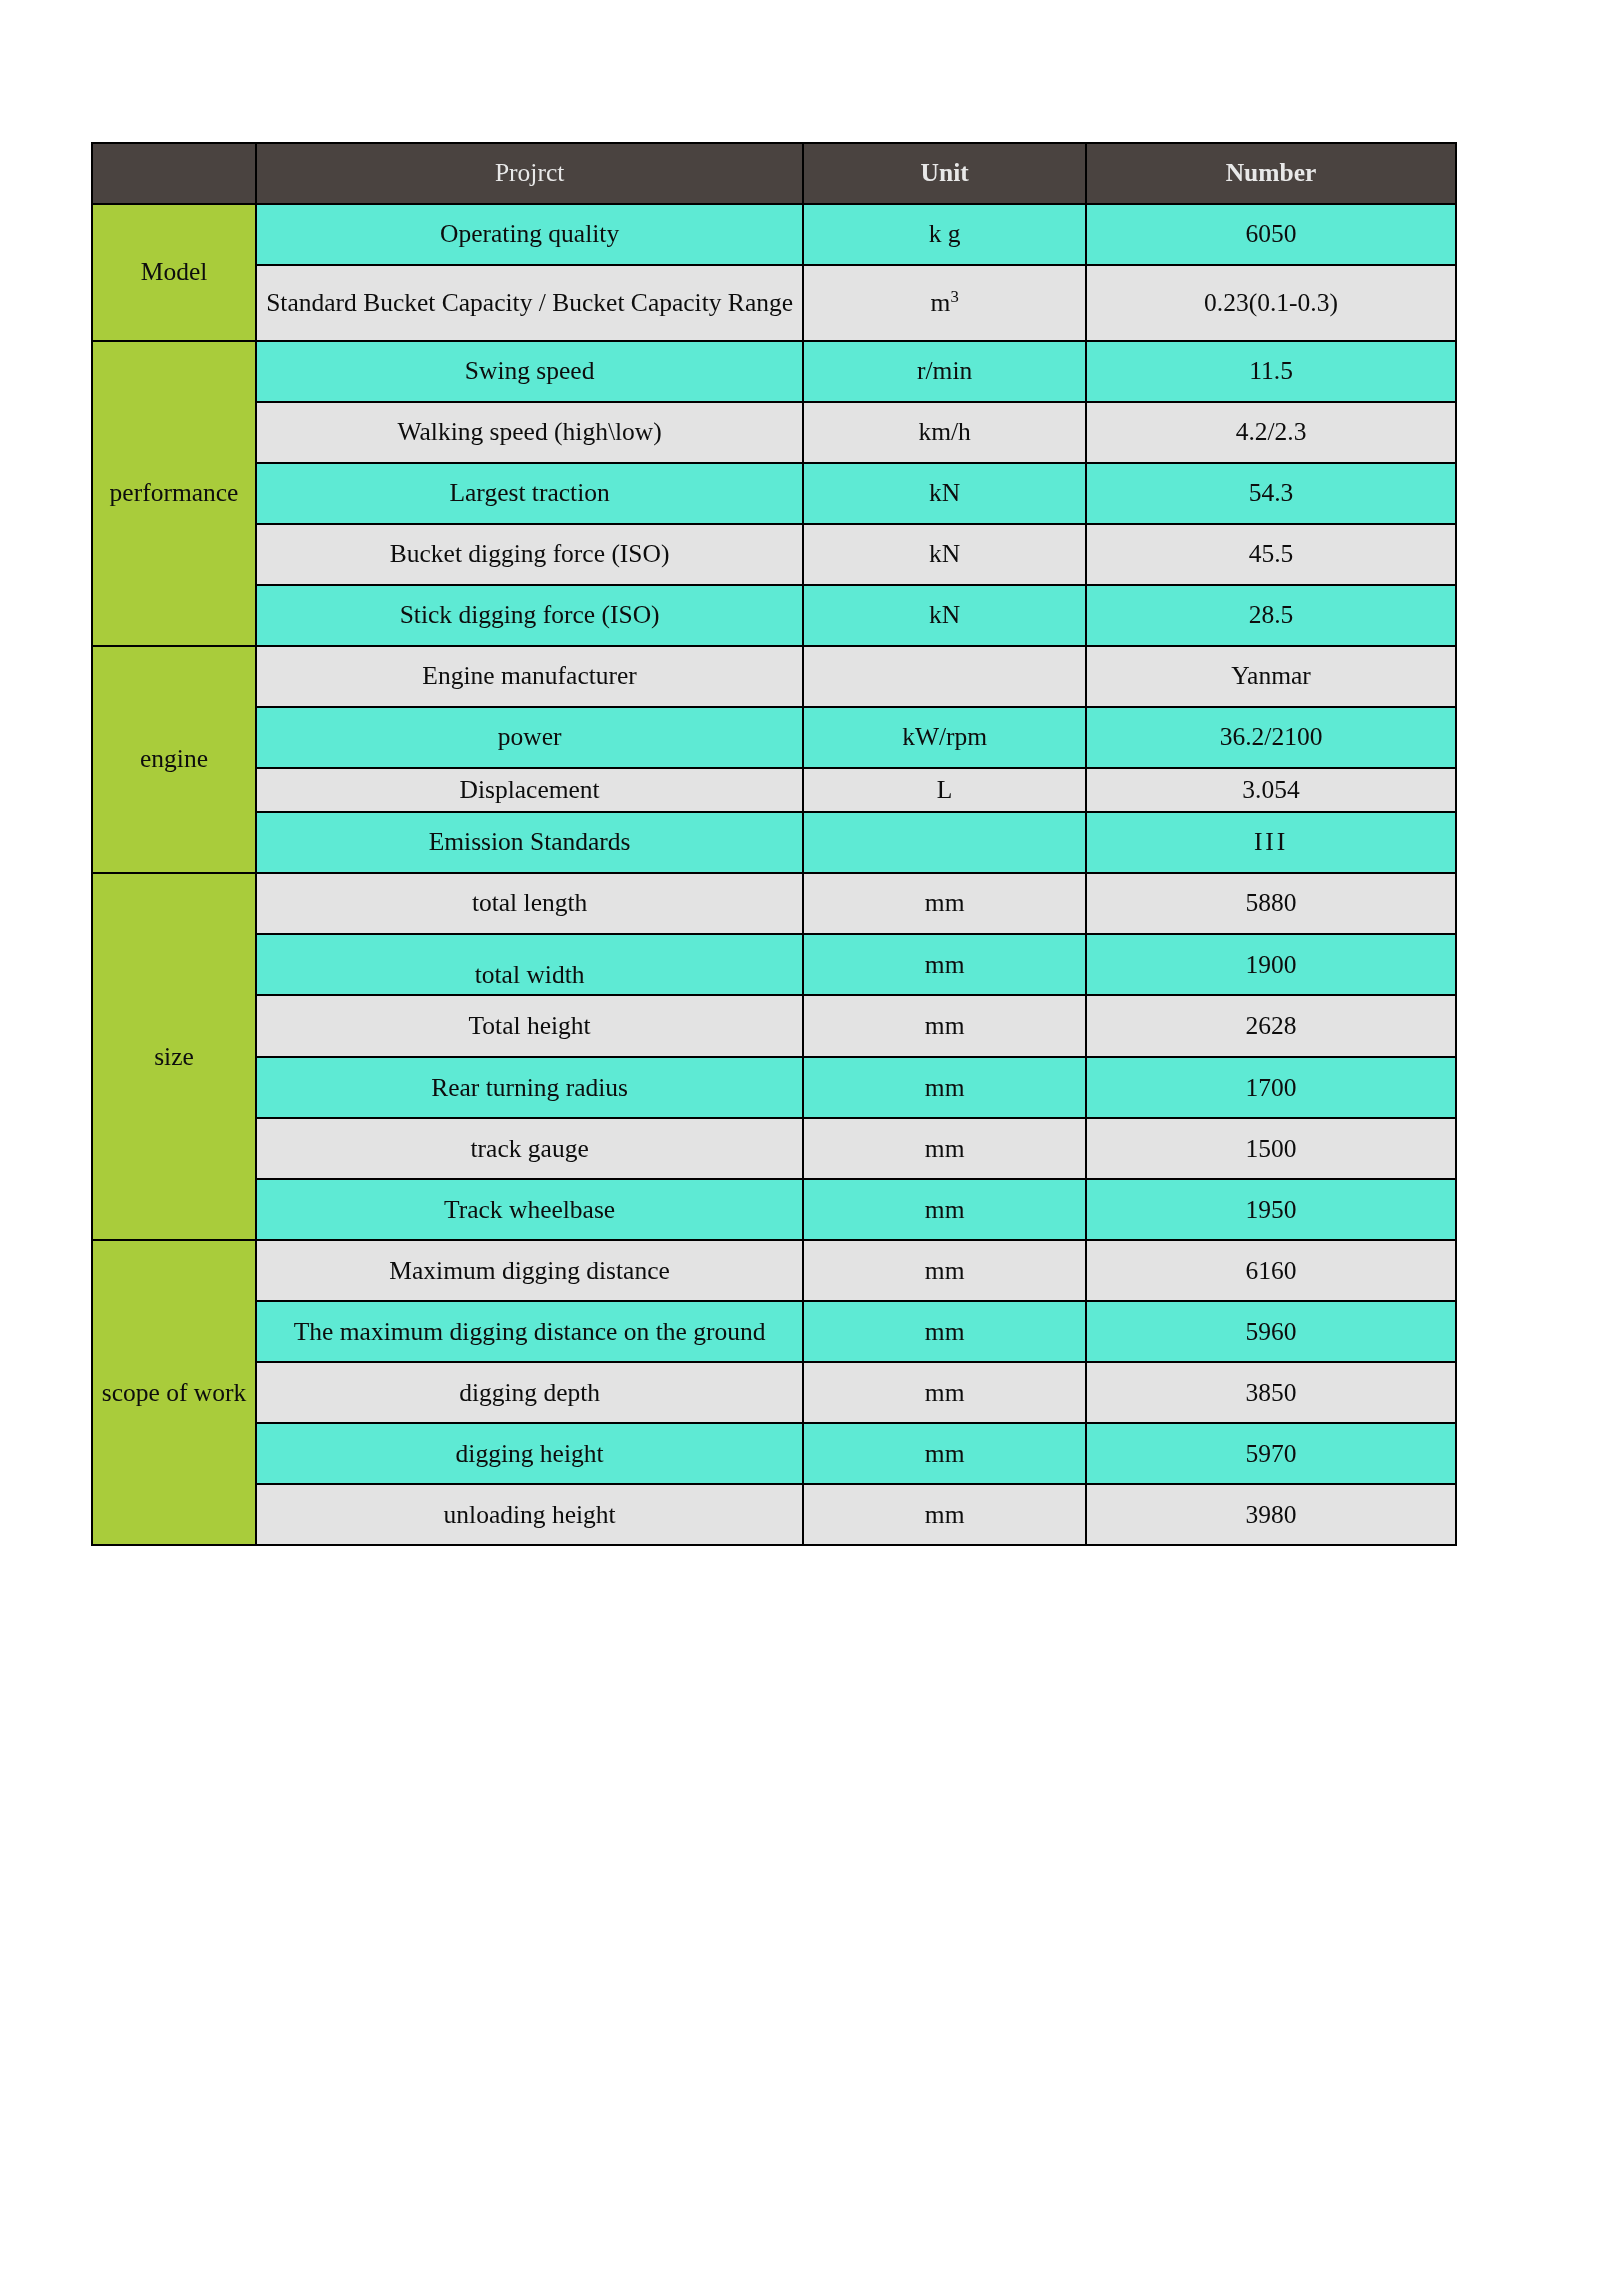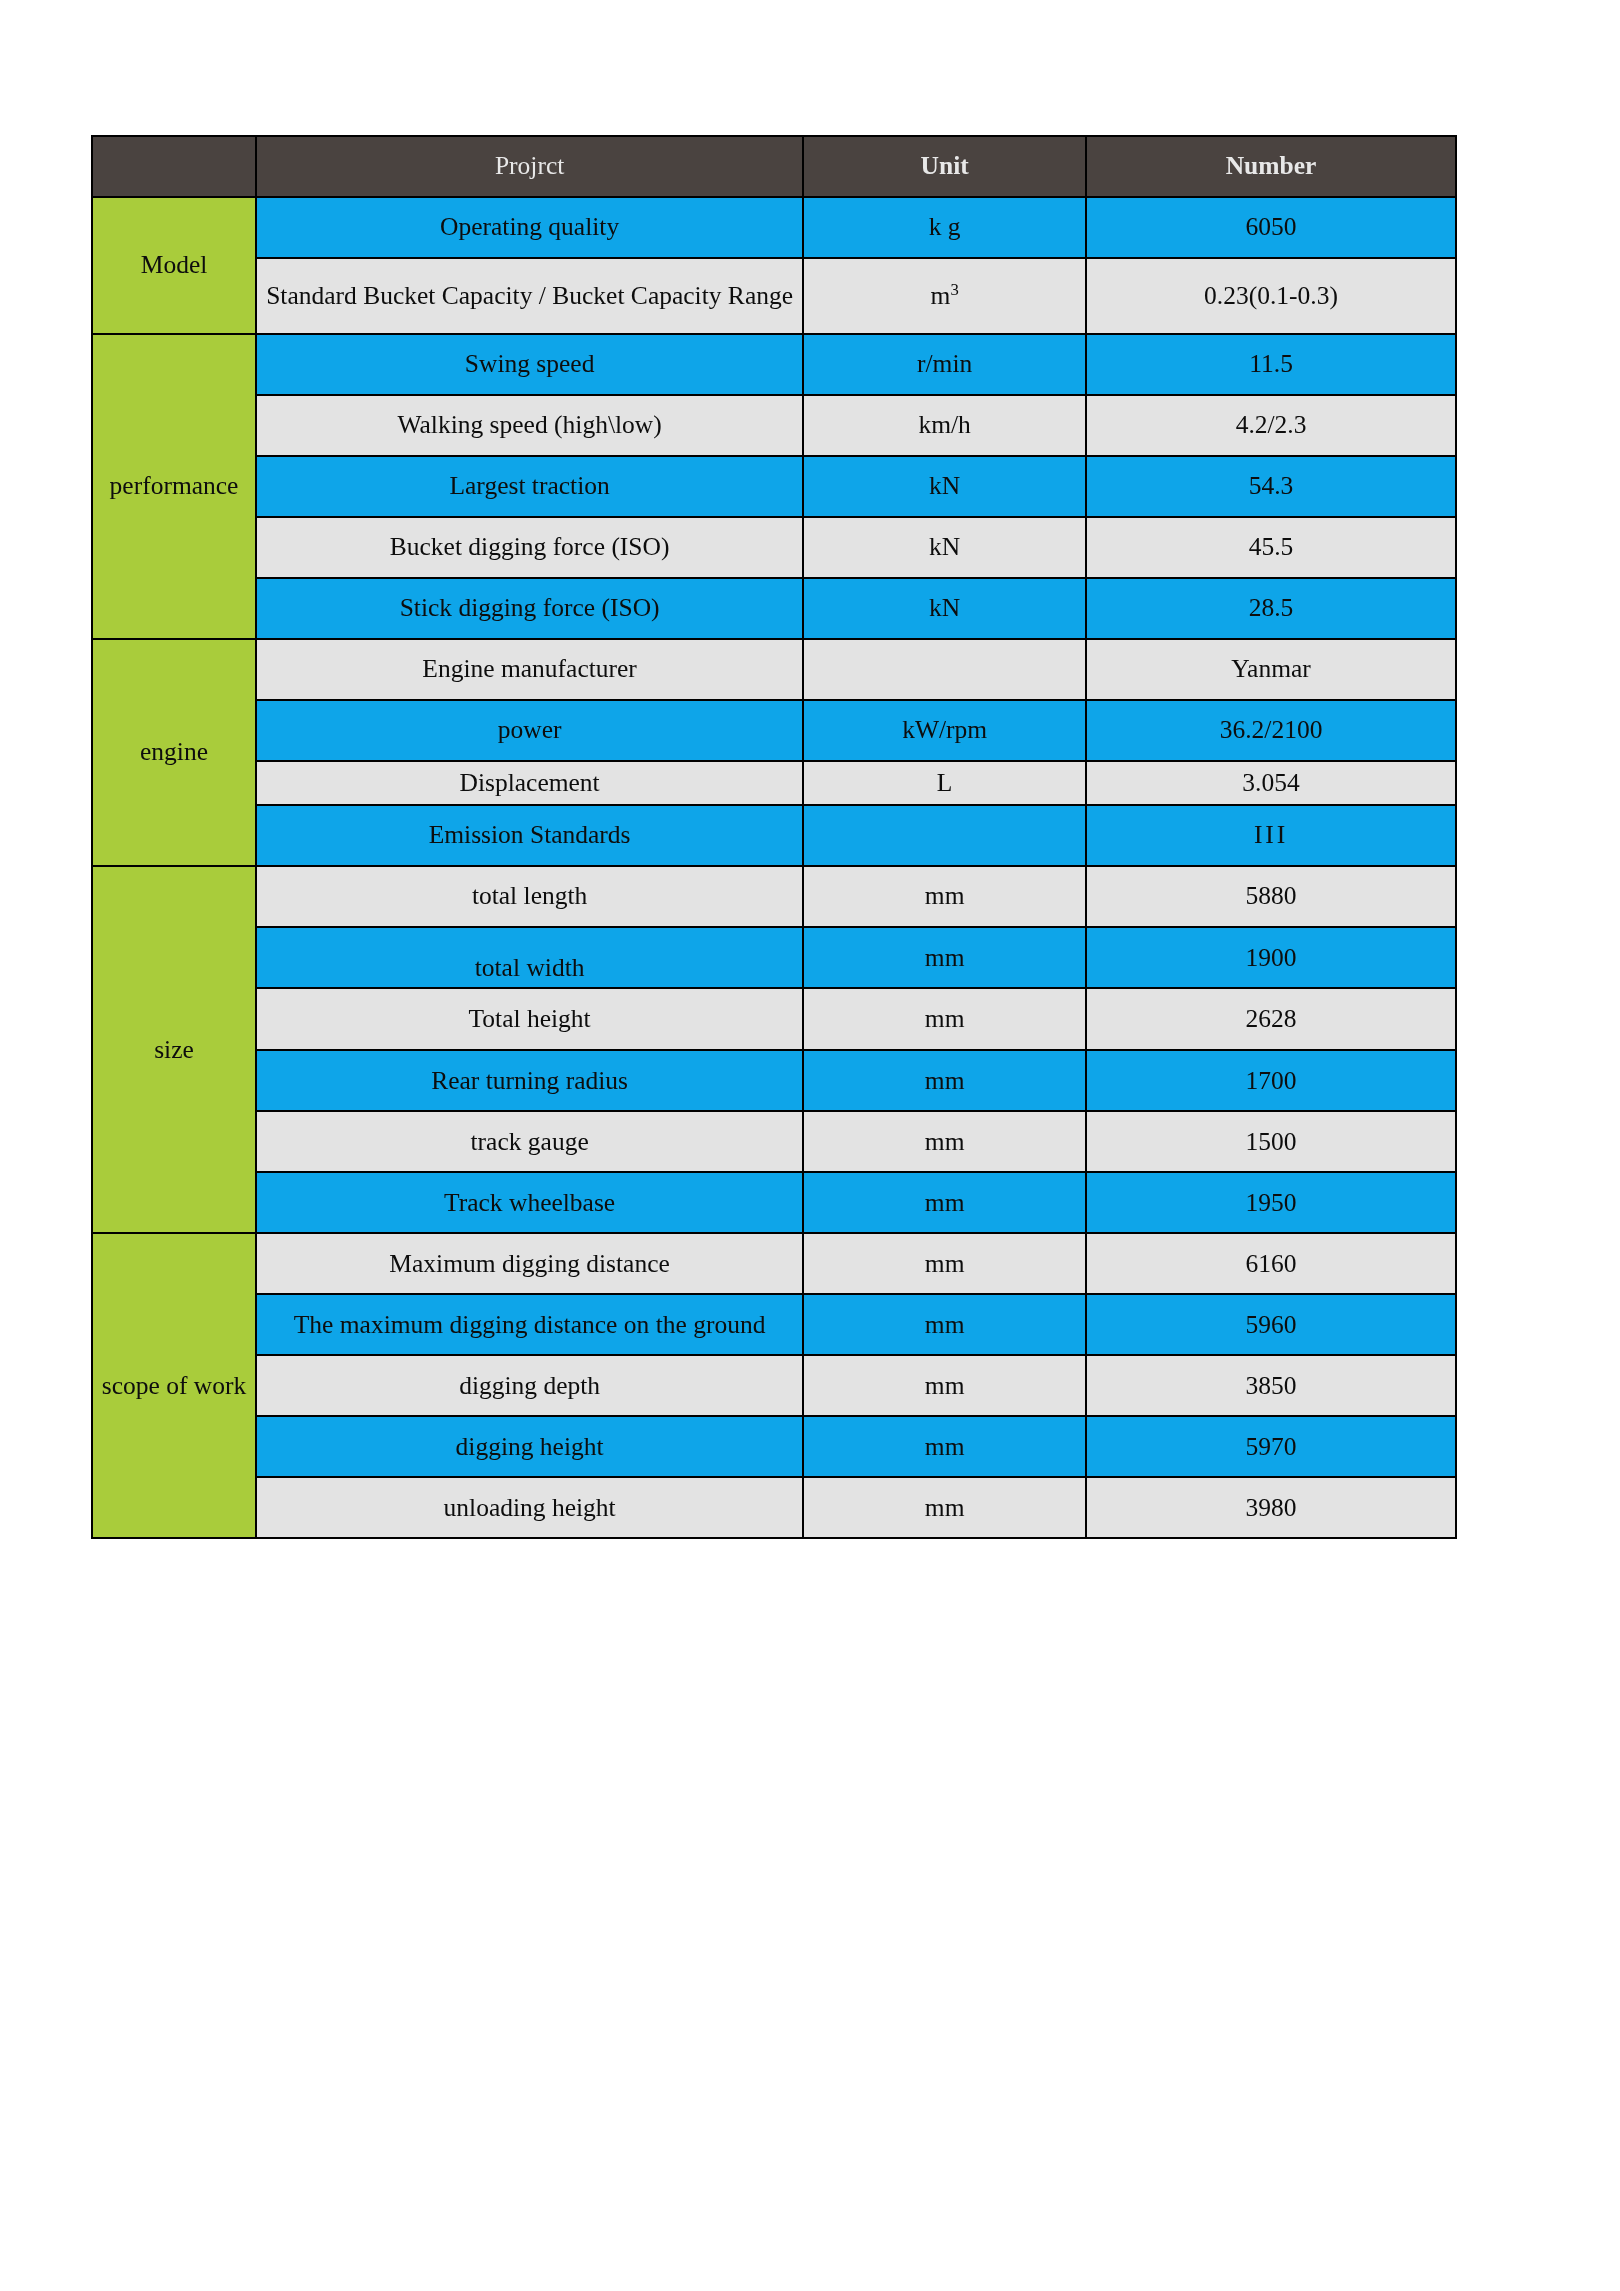--- a/index.html
+++ b/index.html
@@ -17,21 +17,21 @@
   .page {
     position: relative;
     width: 1620px;
     height: 2292px;
     background: #ffffff;
     box-sizing: border-box;
   }
   .spec-table-wrap {
     position: absolute;
     left: 91px;
-    top: 135px;
+    top: 142px;
     width: 1366px;
   }
   table.spec-table {
     border-collapse: collapse;
     width: 1366px;
     table-layout: fixed;
     border: 2.9px solid #000000;
   }
   table.spec-table col.c-group { width: 149px; }
   table.spec-table col.c-project { width: 497px; }
@@ -70,21 +70,21 @@
   td.group-cell {
     background: #A9CC3B;
     font-weight: bold;
     font-size: 24.5px;
     color: #0a0a0a;
     vertical-align: middle;
     border-left: 2.9px solid #000000;
   }
 
   
-  tr.row-white td.data-cell { background: #0ea5e9; }
+  tr.row-white td.data-cell { background: #5eead4; }
   tr.row-grey  td.data-cell { background: #E3E3E3; }
 
   td.project-cell { text-align: center; }
   td.unit-cell { text-align: center; }
   td.number-cell { text-align: center; }
 
   .sup-3 {
     font-size: 16.7px;
     vertical-align: super;
     line-height: 0;

